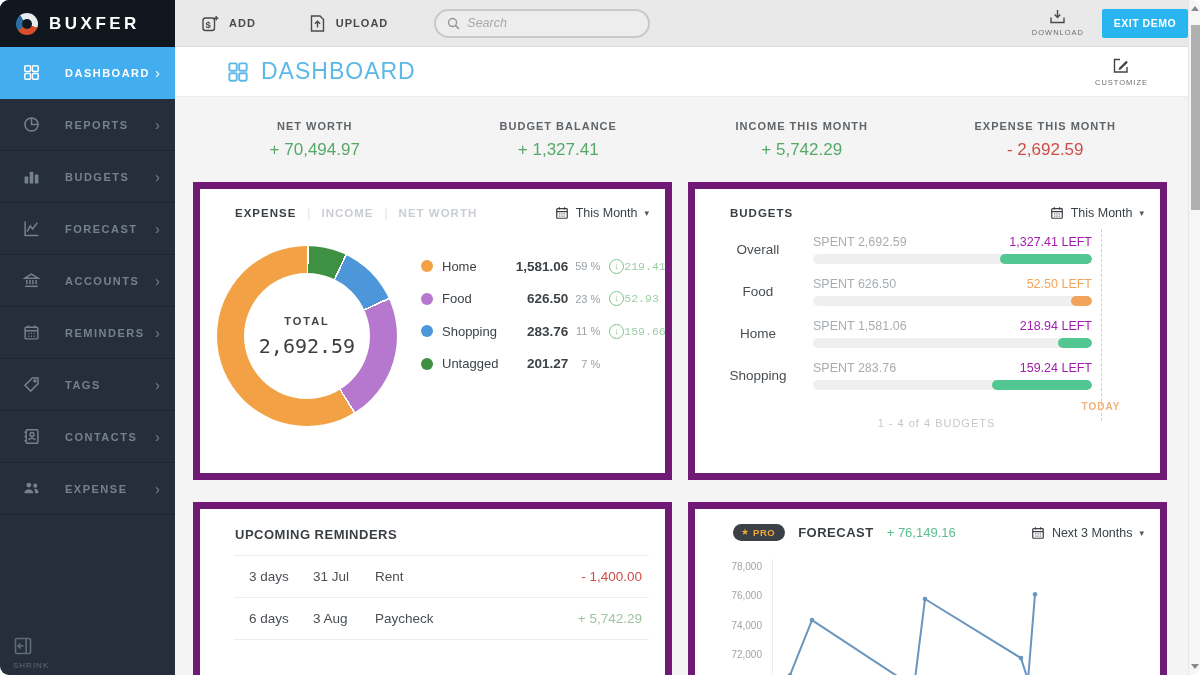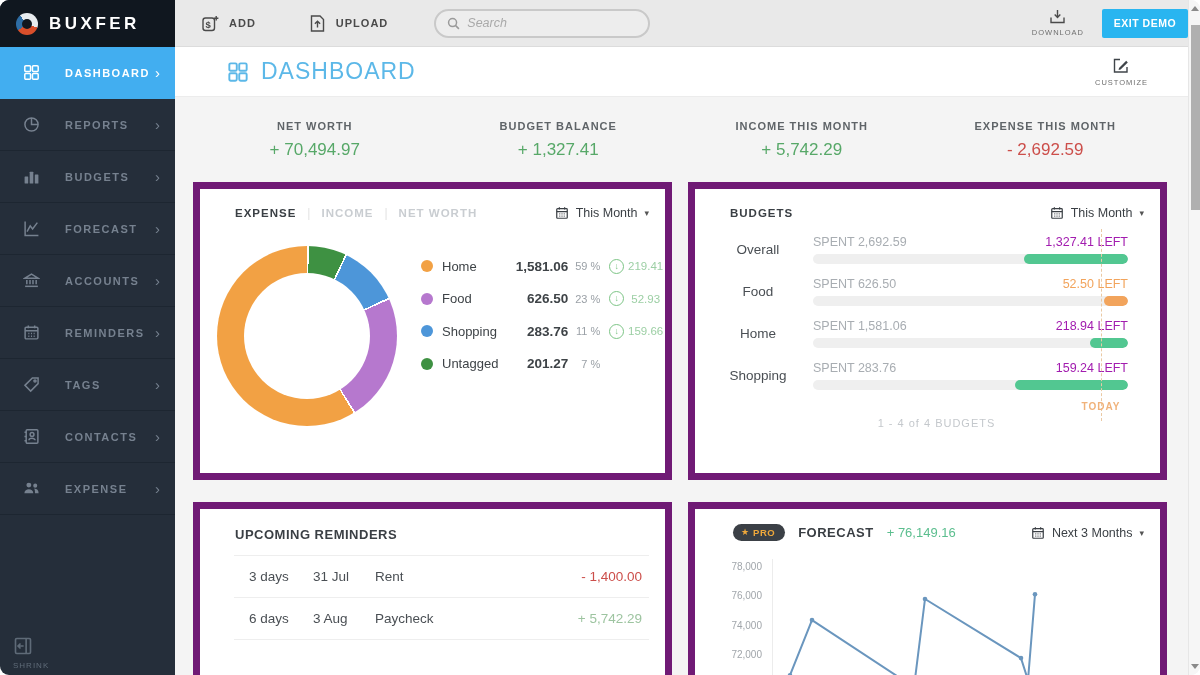--- a/index.html
+++ b/index.html
@@ -73,24 +73,24 @@
   .donut-center { position:absolute; left:17px; top:57px; width:180px; height:180px; display:flex; flex-direction:column; align-items:center; justify-content:center; gap:7px; z-index:2; pointer-events:none; }
   .total-label { font-size:11px; font-weight:bold; letter-spacing:2px; color:#3E4347; }
   .total-value { font-family:"DejaVu Sans Mono",monospace; font-size:20px; color:#3C3C3C; }
   .legend { position:absolute; left:221px; top:61px; width:246px; }
   .leg-row { display:flex; align-items:center; height:32.5px; cursor:pointer; }
   .leg-dot { width:12px; height:12px; border-radius:50%; margin-right:9px; flex:none; }
   .leg-name { font-size:13px; color:#3E4347; width:70px; }
   .leg-amount { font-size:13.5px; font-weight:bold; color:#3E4347; width:60px; text-align:right; }
   .leg-pct { font-size:11px; color:#9AA0A6; width:33px; text-align:right; }
   .leg-chg-icon { width:15px; height:15px; border:1.5px solid #7DC586; border-radius:50%; color:#7DC586; font-size:9px; line-height:1; display:flex; align-items:center; justify-content:center; margin-left:9px; flex:none; }
-  .leg-chg { font-size:11.5px; color:#9CCFA4; width:44px; text-align:center; }
-
-  
-  .budget-rows { position:relative; margin:15px 32px 0 0; }
+  .leg-chg { font-size:11.5px; color:#9CCFA4; width:44px; text-align:left;font-family:Liberation Mono, monospace; }
+
+  
+  .budget-rows { position:relative; margin:15px 68px 0 0; }
   .b-row { display:grid; grid-template-columns:100px 1fr; align-items:center; margin-bottom:13px; cursor:pointer; }
   .b-label { font-size:13.5px; color:#4A4F54; text-align:center; padding-right:10px; }
   .b-line { display:flex; justify-content:space-between; font-size:12.5px; }
   .b-spent { color:#A8ADB2; }
   .green { color:#a21caf; } .orange { color:#F2A45C; }
   .b-bar { height:10px; background:#EFEFEF; border-radius:5px; margin-top:5px; position:relative; overflow:hidden; }
   .b-fill { position:absolute; right:0; top:0; bottom:0; border-radius:5px; }
   .b-fill.green { background:#52C791; } .b-fill.orange { background:#F2A45C; }
   .today-line { position:absolute; top:-6px; height:192px; width:0; border-left:1px dashed #EAC9A4; pointer-events:none; }
   .today-label { position:absolute; top:166px; width:60px; text-align:center; font-size:10px; font-weight:bold; color:#F0B27A; letter-spacing:1px; }
@@ -311,20 +311,24 @@
             <rect x="2" y="3" width="12" height="11" rx="1"></rect>
             <path d="M2 6.3 H14 M5 1.5 V4 M11 1.5 V4"></path>
             <path d="M5 9 h1 M7.5 9 h1 M10 9 h1 M5 11.5 h1 M7.5 11.5 h1 M10 11.5 h1"></path>
           </svg>
         <span>This Month</span>
         <span class="caret">▾</span>
       </div>
     </div>
 
     <div class="donut" style="background: conic-gradient(rgb(255, 255, 255) 0deg, rgb(255, 255, 255) 1.2deg, rgb(62, 145, 66) 1.2deg, rgb(62, 145, 66) 25.2deg, rgb(255, 255, 255) 25.2deg, rgb(255, 255, 255) 26.4deg, rgb(77, 150, 217) 26.4deg, rgb(77, 150, 217) 64.8deg, rgb(255, 255, 255) 64.8deg, rgb(255, 255, 255) 66deg, rgb(182, 120, 206) 66deg, rgb(182, 120, 206) 147.6deg, rgb(255, 255, 255) 147.6deg, rgb(255, 255, 255) 148.8deg, rgb(242, 161, 68) 148.8deg, rgb(242, 161, 68) 360deg);"></div>
+    <div class="donut-center">
+      <div class="total-label">TOTAL</div>
+      <div class="total-value">2,692.59</div>
+    </div>
 
     <div class="legend">
       <div class="leg-row">
         <span class="leg-dot" style="background: rgb(242, 161, 68);"></span>
         <span class="leg-name">Home</span>
         <span class="leg-amount">1,581.06</span>
         <span class="leg-pct">59 %</span>
         <span class="leg-chg-icon">↓</span>
         <span class="leg-chg">219.41</span>
       </div>

